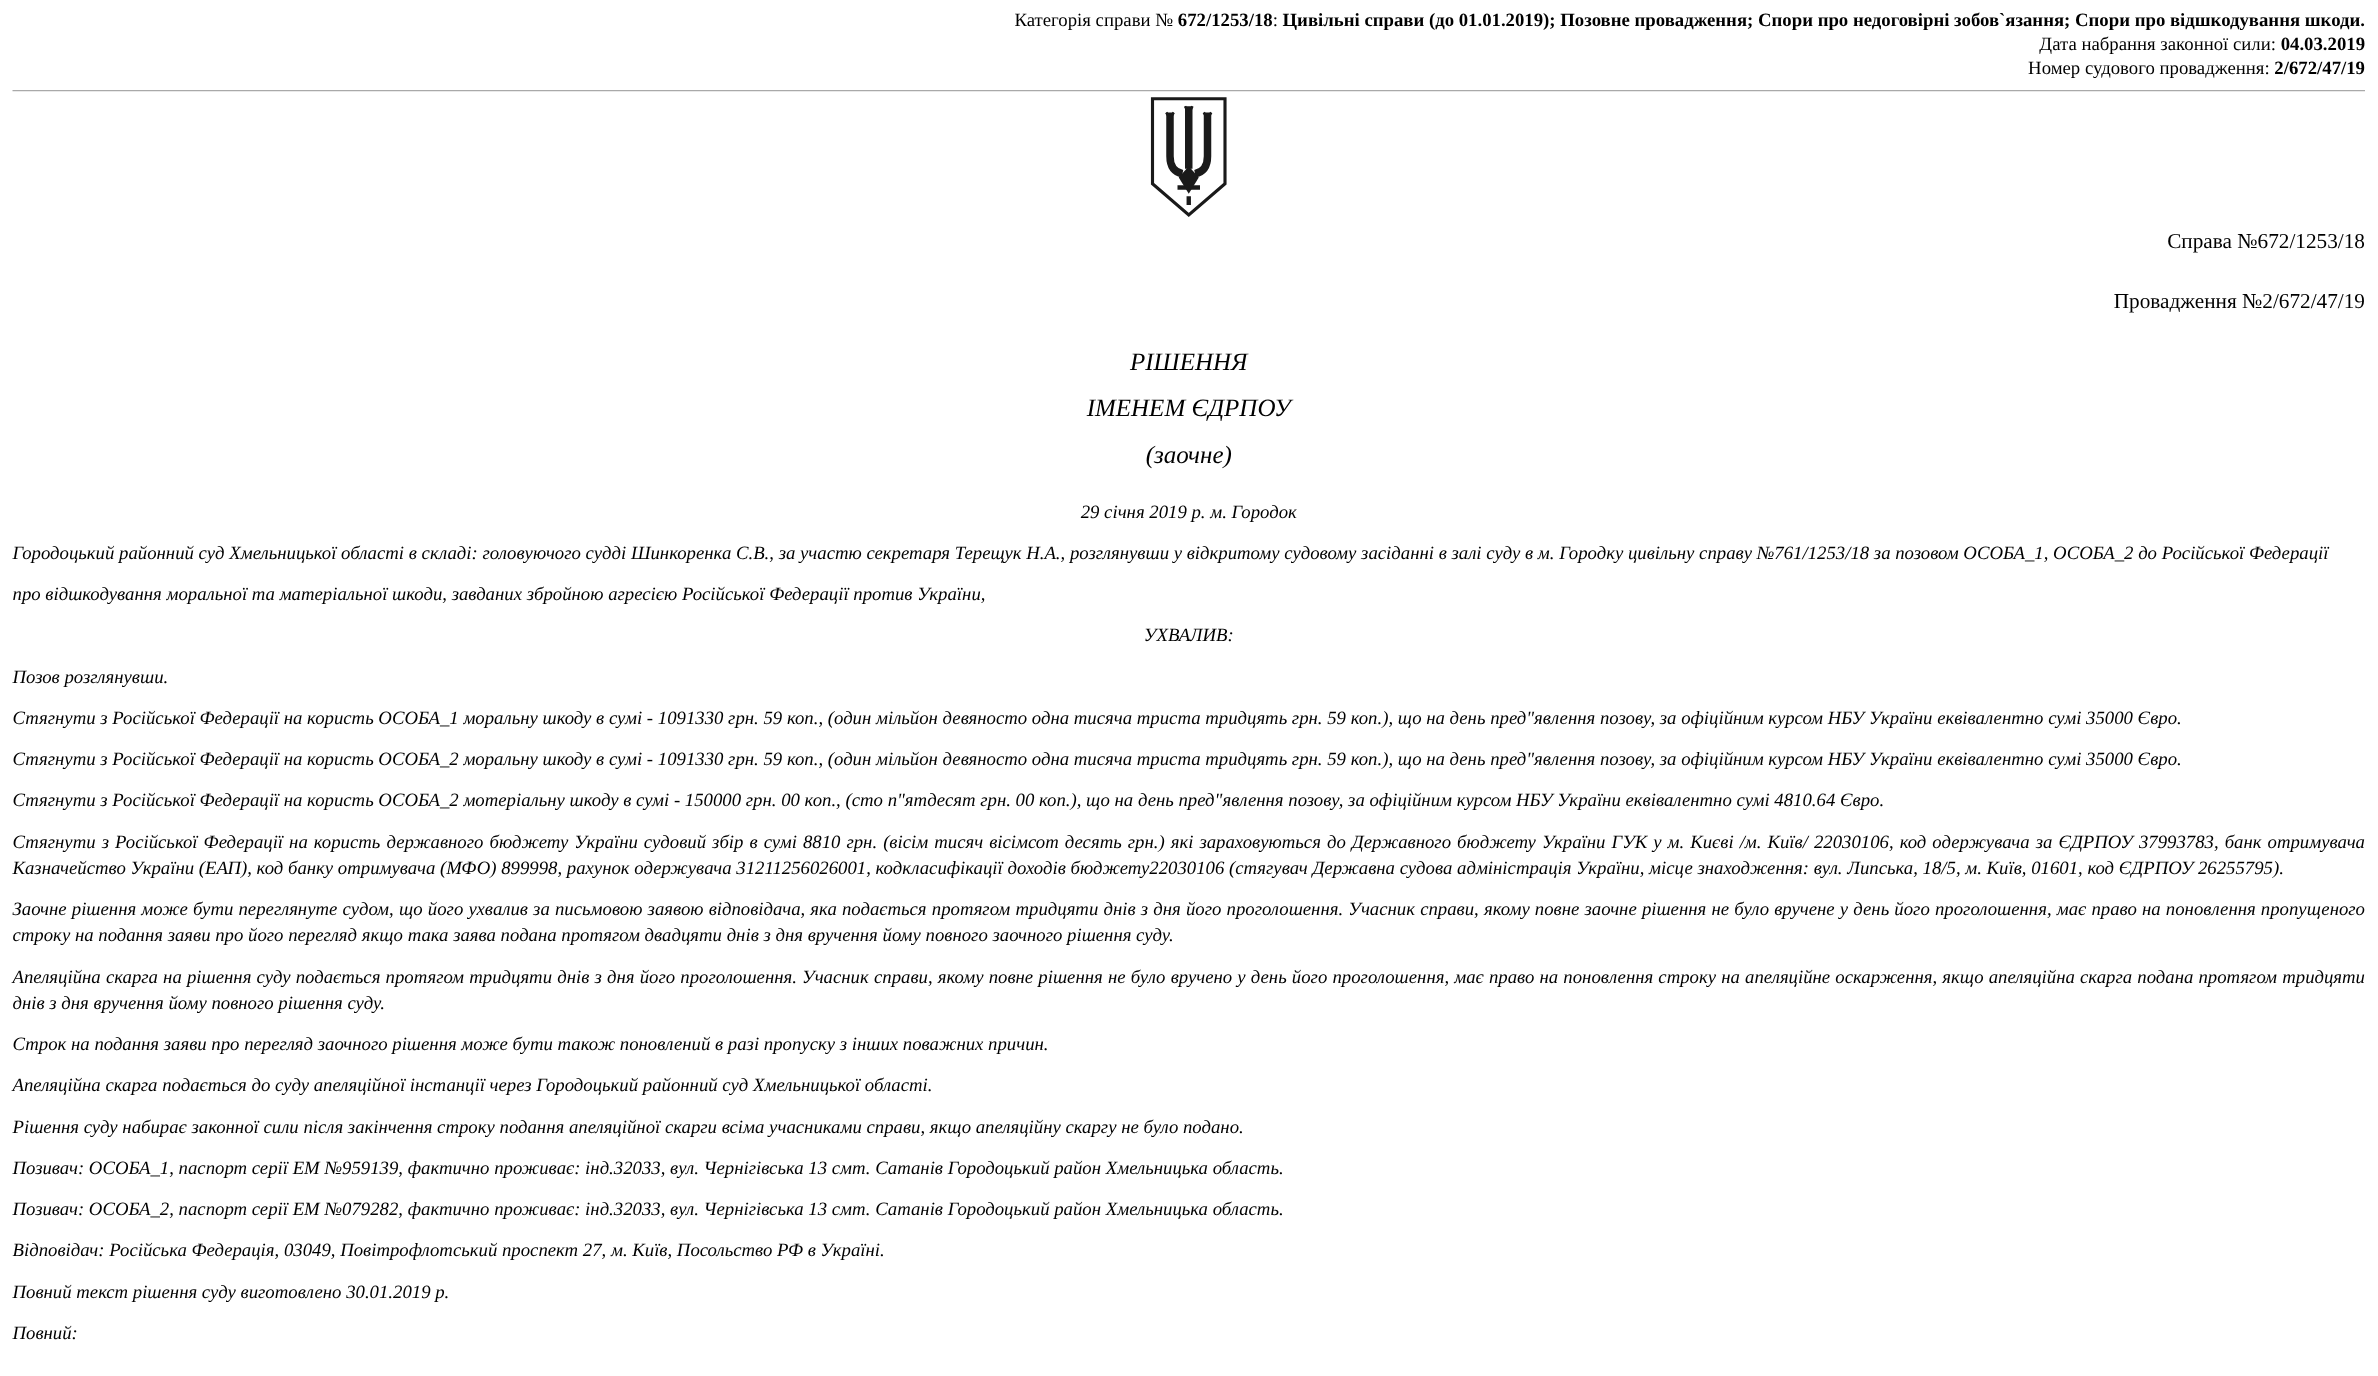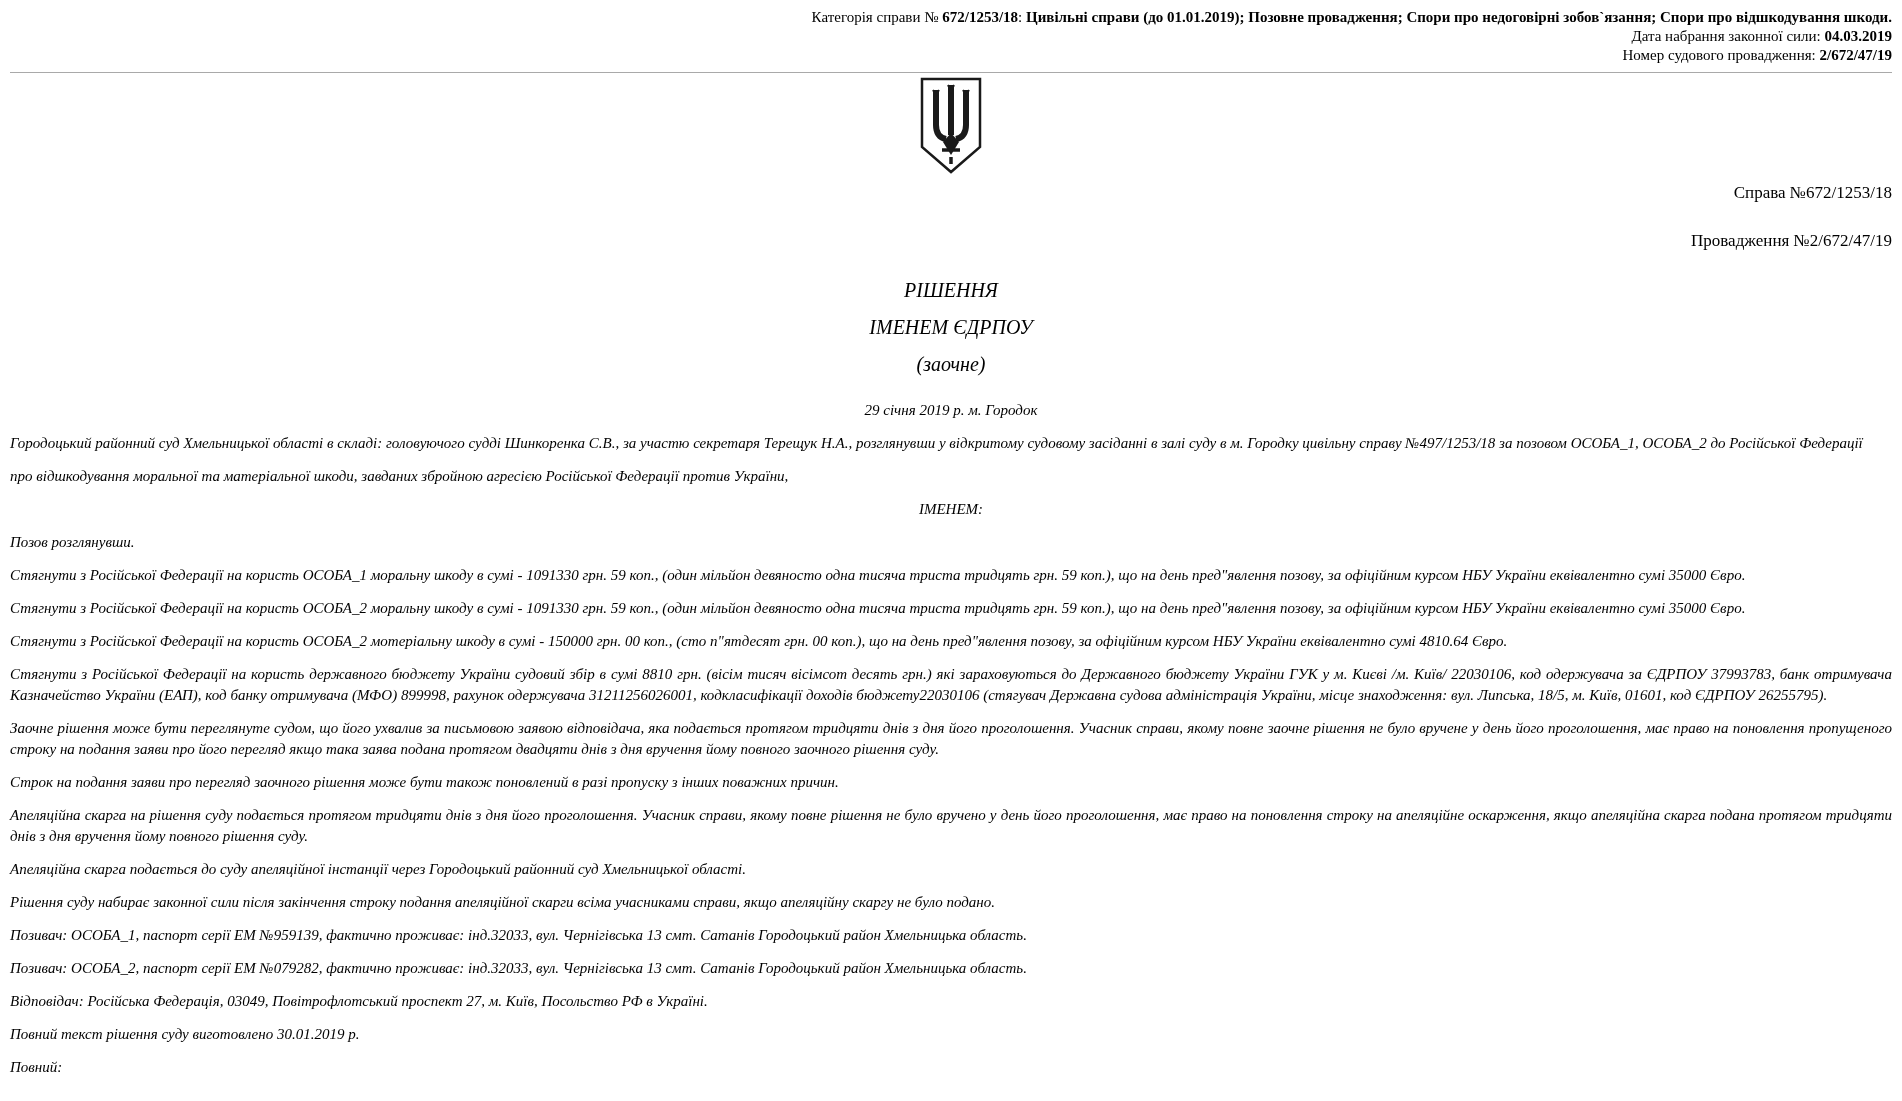--- a/index.html
+++ b/index.html
@@ -94,31 +94,31 @@
 </div>
 
 <div class="titles">
   <div class="title-line">РІШЕННЯ</div>
   <div class="title-line">ІМЕНЕМ ЄДРПОУ</div>
   <div class="title-line">(заочне)</div>
 </div>
 
 <main class="doc-body">
     <p class="para left">29 січня 2019 р. м. Городок</p>
-    <p class="para justify">Городоцький районний суд Хмельницької області в складі: головуючого судді Шинкоренка С.В., за участю секретаря Терещук Н.А., розглянувши у відкритому судовому засіданні в залі суду в м. Городку цивільну справу №497/1253/18 за позовом ОСОБА_1, ОСОБА_2 до Російської Федерації</p>
+    <p class="para justify">Городоцький районний суд Хмельницької області в складі: головуючого судді Шинкоренка С.В., за участю секретаря Терещук Н.А., розглянувши у відкритому судовому засіданні в залі суду в м. Городку цивільну справу №761/1253/18 за позовом ОСОБА_1, ОСОБА_2 до Російської Федерації</p>
     <p class="para justify">про відшкодування моральної та матеріальної шкоди, завданих збройною агресією Російської Федерації против України,</p>
-    <p class="para center">ІМЕНЕМ:</p>
+    <p class="para center">УХВАЛИВ:</p>
     <p class="para justify">Позов розглянувши.</p>
     <p class="para justify">Стягнути з Російської Федерації на користь ОСОБА_1 моральну шкоду в сумі - 1091330 грн. 59 коп., (один мільйон девяносто одна тисяча триста тридцять грн. 59 коп.), що на день пред"явлення позову, за офіційним курсом НБУ України еквівалентно сумі 35000 Євро.</p>
     <p class="para justify">Стягнути з Російської Федерації на користь ОСОБА_2 моральну шкоду в сумі - 1091330 грн. 59 коп., (один мільйон девяносто одна тисяча триста тридцять грн. 59 коп.), що на день пред"явлення позову, за офіційним курсом НБУ України еквівалентно сумі 35000 Євро.</p>
     <p class="para justify">Стягнути з Російської Федерації на користь ОСОБА_2 мотеріальну шкоду в сумі - 150000 грн. 00 коп., (сто п"ятдесят грн. 00 коп.), що на день пред"явлення позову, за офіційним курсом НБУ України еквівалентно сумі 4810.64 Євро.</p>
     <p class="para justify">Стягнути з Російської Федерації на користь державного бюджету України судовий збір в сумі 8810 грн. (вісім тисяч вісімсот десять грн.) які зараховуються до Державного бюджету України ГУК у м. Києві /м. Київ/ 22030106, код одержувача за ЄДРПОУ 37993783, банк отримувача Казначейство України (ЕАП), код банку отримувача (МФО) 899998, рахунок одержувача 31211256026001, кодкласифікації доходів бюджету22030106 (стягувач Державна судова адміністрація України, місце знаходження: вул. Липська, 18/5, м. Київ, 01601, код ЄДРПОУ 26255795).</p>
     <p class="para justify">Заочне рішення може бути переглянуте судом, що його ухвалив за письмовою заявою відповідача, яка подається протягом тридцяти днів з дня його проголошення. Учасник справи, якому повне заочне рішення не було вручене у день його проголошення, має право на поновлення пропущеного строку на подання заяви про його перегляд якщо така заява подана протягом двадцяти днів з дня вручення йому повного заочного рішення суду.</p>
+    <p class="para justify">Апеляційна скарга на рішення суду подається протягом тридцяти днів з дня його проголошення. Учасник справи, якому повне рішення не було вручено у день його проголошення, має право на поновлення строку на апеляційне оскарження, якщо апеляційна скарга подана протягом тридцяти днів з дня вручення йому повного рішення суду.</p>
     <p class="para justify">Строк на подання заяви про перегляд заочного рішення може бути також поновлений в разі пропуску з інших поважних причин.</p>
-    <p class="para justify">Апеляційна скарга на рішення суду подається протягом тридцяти днів з дня його проголошення. Учасник справи, якому повне рішення не було вручено у день його проголошення, має право на поновлення строку на апеляційне оскарження, якщо апеляційна скарга подана протягом тридцяти днів з дня вручення йому повного рішення суду.</p>
     <p class="para justify">Апеляційна скарга подається до суду апеляційної інстанції через Городоцький районний суд Хмельницької області.</p>
     <p class="para justify">Рішення суду набирає законної сили після закінчення строку подання апеляційної скарги всіма учасниками справи, якщо апеляційну скаргу не було подано.</p>
     <p class="para justify">Позивач: ОСОБА_1, паспорт серії ЕМ №959139, фактично проживає: інд.32033, вул. Чернігівська 13 смт. Сатанів Городоцький район Хмельницька область.</p>
     <p class="para justify">Позивач: ОСОБА_2, паспорт серії ЕМ №079282, фактично проживає: інд.32033, вул. Чернігівська 13 смт. Сатанів Городоцький район Хмельницька область.</p>
     <p class="para justify">Відповідач: Російська Федерація, 03049, Повітрофлотський проспект 27, м. Київ, Посольство РФ в Україні.</p>
     <p class="para justify">Повний текст рішення суду виготовлено 30.01.2019 р.</p>
     <p class="para justify">Повний:</p>
   </main>
 
 </body></html>

